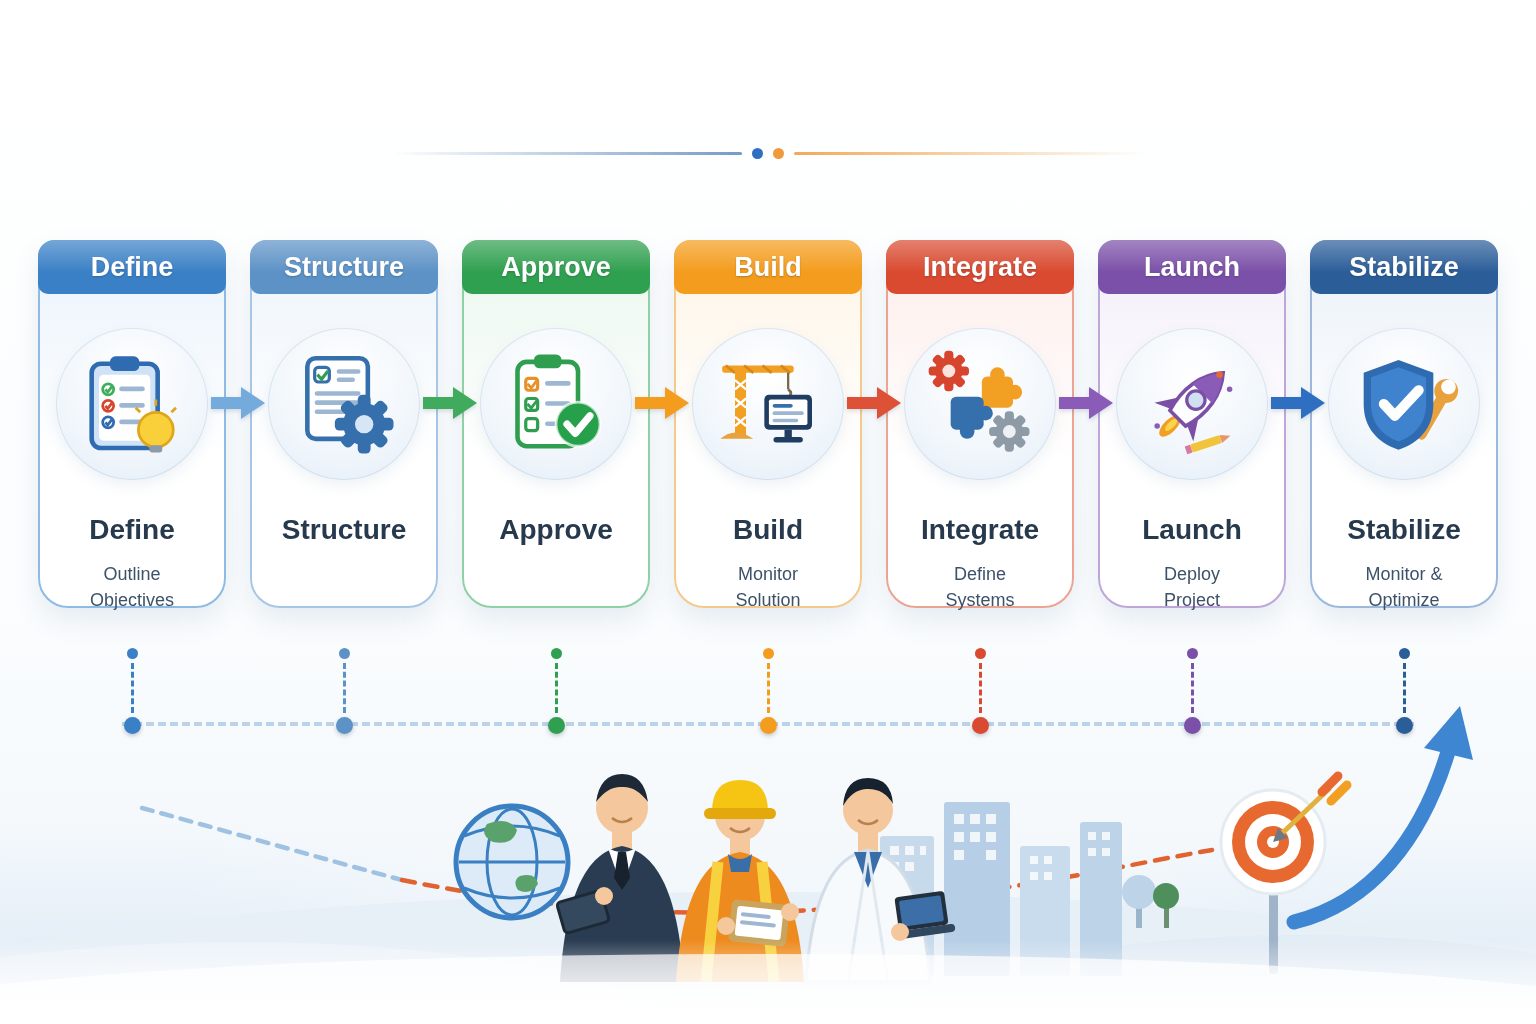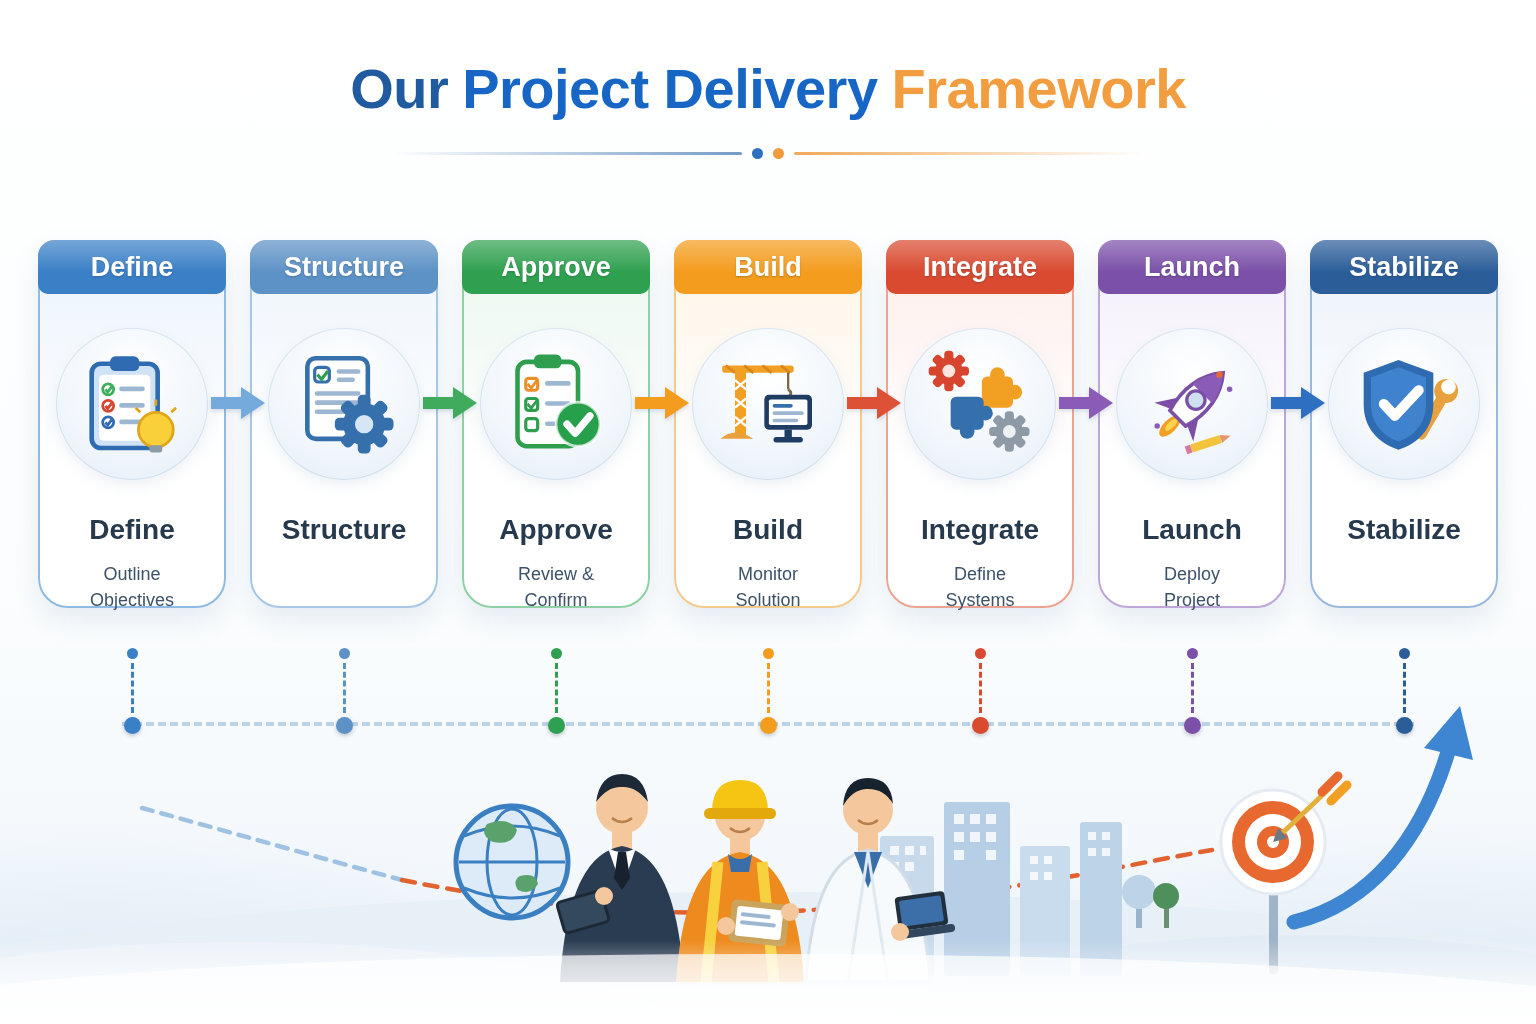--- a/index.html
+++ b/index.html
@@ -58,23 +58,20 @@
   .timeline { position:absolute; top:722px; left:122px; width:1292px; height:0; border-top:4px dashed #b5cfe7; z-index:2; opacity:.9; }
 
   
   .scene { position:absolute; left:0; top:690px; width:1536px; height:334px; z-index:1; }
 </style>
 </head>
 <body>
 
 <div class="canvas">
 
-  <header class="title">
-    <span class="t-prefix" style="color: rgb(31, 91, 158);">Our</span><span class="t-em" style="color: rgb(23, 102, 198);">Project Delivery</span><span class="t-suffix" style="color: rgb(242, 157, 63);">Framework</span>
-  </header>
 
   <div class="divider">
     <span class="seg seg-l"></span>
     <span class="ddot" style="background: rgb(47, 111, 193);"></span>
     <span class="ddot" style="background: rgb(240, 154, 62);"></span>
     <span class="seg seg-r"></span>
   </div>
 
   <main class="stages">
 
@@ -164,24 +161,20 @@
             <rect x="48" y="79" width="28" height="5" rx="2.5" fill="#9db7d2"></rect>
           </g>
           <g>
             <circle cx="84" cy="82" r="24" fill="#27a04c"></circle>
             <circle cx="84" cy="82" r="24" fill="none" stroke="#ffffff" stroke-width="3" opacity=".7"></circle>
             <path d="M72 82 l9 10 16-19" fill="none" stroke="#ffffff" stroke-width="8" stroke-linecap="round" stroke-linejoin="round"></path>
           </g>
         </svg>
       </div>
       <h3 class="stage-name">Approve</h3>
-      <p class="stage-tagline">
-        <span class="tagline-line">Review &amp;</span>
-        <span class="tagline-line">Confirm</span>
-      </p>
     </section>
 
     <section class="card" style="--c: #f49c1d; --tint: #fef4e5; --soft: #f4c98c;">
       <div class="card-header">
         <span class="card-header-label">Build</span>
       </div>
       <div class="icon-disc">
         <svg viewBox="0 0 120 120" width="110" height="110">
           <g>
             <rect x="10" y="18" width="78" height="8" rx="3" fill="#f2a024"></rect>
@@ -299,20 +292,24 @@
             <rect x="86" y="48" width="12" height="54" rx="5" fill="#e8a13c"></rect>
           </g>
           <g>
             <path d="M54 12 L92 26 V60 C92 86 77 102 54 110 C31 102 16 86 16 60 V26 Z" fill="#2f6bb0"></path>
             <path d="M54 20 L84 31 V60 C84 81 72 94 54 101 C36 94 24 81 24 60 V31 Z" fill="#3f83cf"></path>
             <path d="M38 60 l12 13 26-28" fill="none" stroke="#ffffff" stroke-width="11" stroke-linecap="round" stroke-linejoin="round"></path>
           </g>
         </svg>
       </div>
       <h3 class="stage-name">Stabilize</h3>
+      <p class="stage-tagline">
+        <span class="tagline-line">Monitor &amp;</span>
+        <span class="tagline-line">Optimize</span>
+      </p>
     </section>
 
   </main>
 
   <div class="flow-arrow a0" style="color: rgb(116, 170, 220);">
     <svg viewBox="0 0 58 34">
         <path d="M2 11 h30 v-10 l24 16 -24 16 v-10 H2 z" fill="currentColor"></path>
       </svg>
   </div>
   <div class="flow-arrow a1" style="color: rgb(65, 171, 93);">

